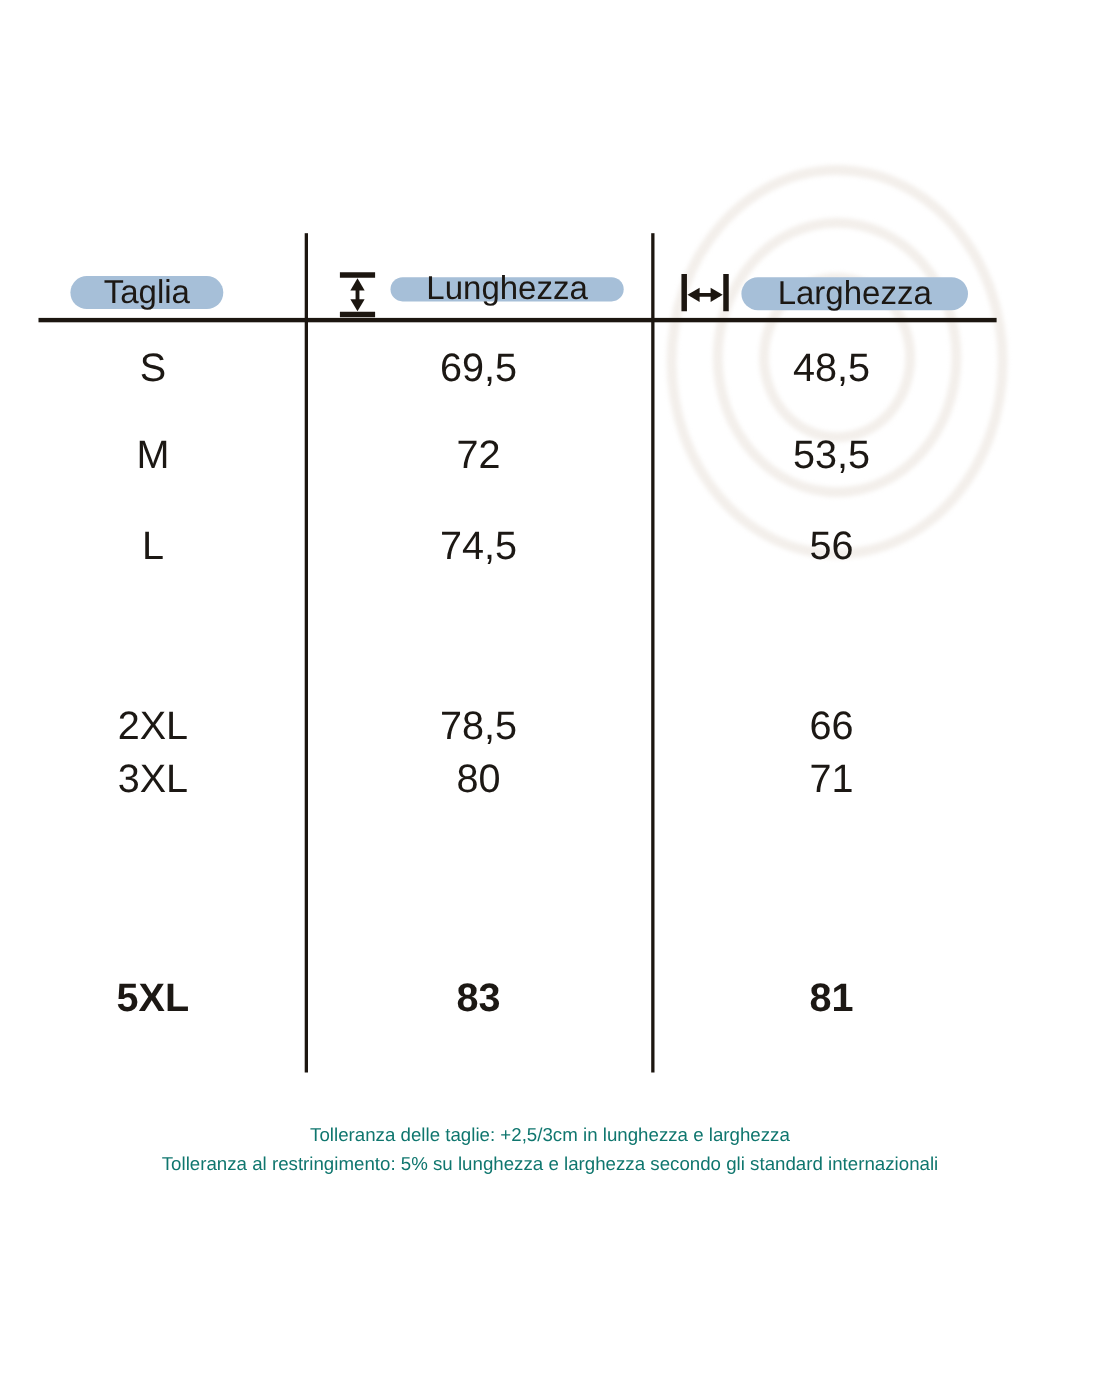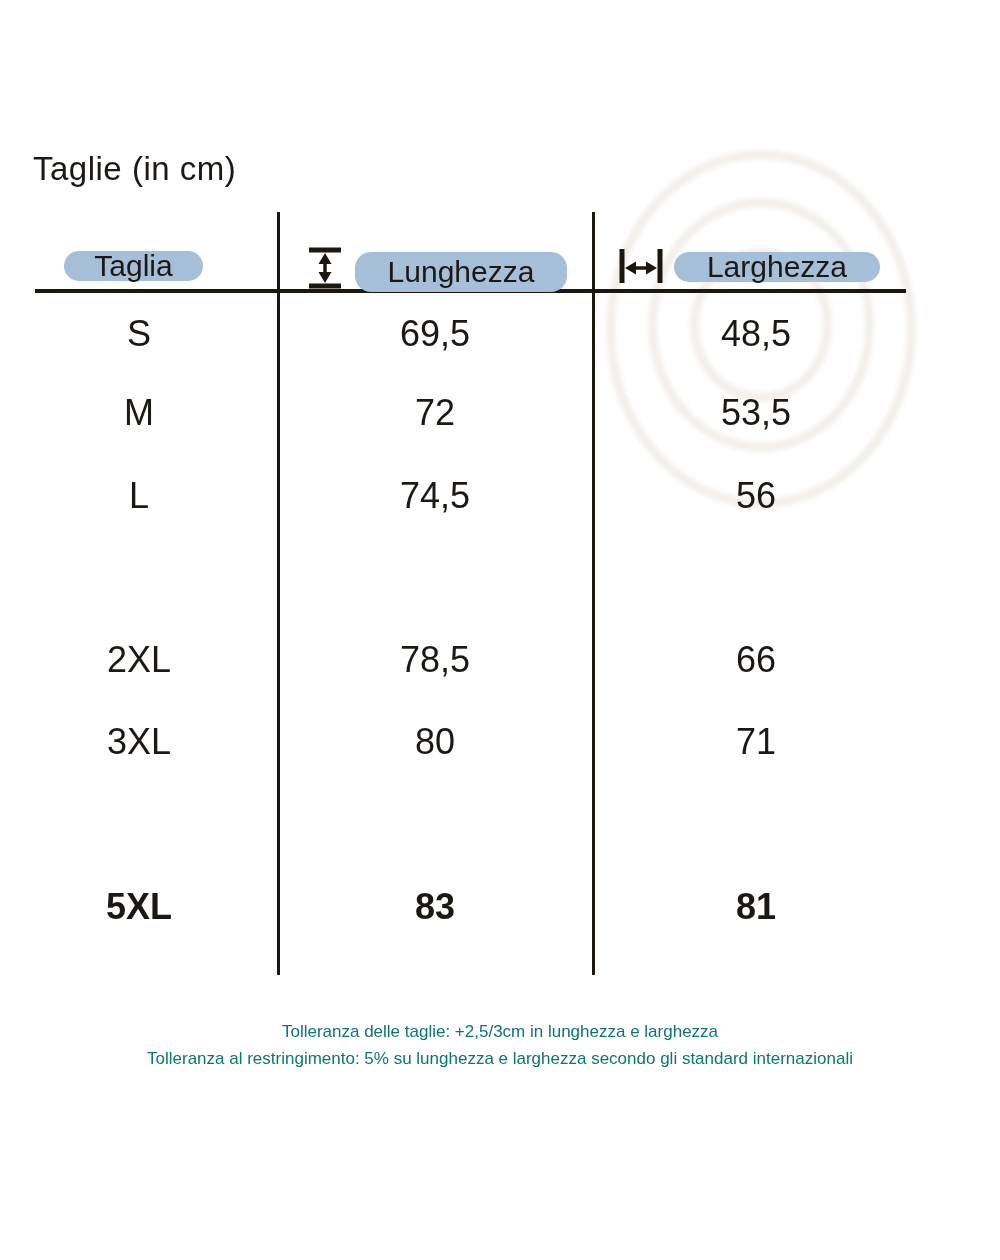--- a/index.html
+++ b/index.html
@@ -37,21 +37,21 @@
 
   .pill {
     position: absolute;
     background: #a6bfd8;
     border-radius: 16px;
     display: flex; align-items: center; justify-content: center;
     font-size: 30px;
     white-space: nowrap;
   }
   .pill-taglia    { left: 64px;  top: 251px; width: 139px; height: 30px; justify-content: center; }
-  .pill-lunghezza { left: 355px; top: 252px; width: 212px; height: 40px; }
+  .pill-lunghezza { left: 355px; top: 252px; width: 212px; height: 22px; }
   .pill-larghezza { left: 674px; top: 252px; width: 206px; height: 30px; }
 
   .icon-lunghezza { position: absolute; left: 306px; top: 247px; }
   .icon-larghezza { position: absolute; left: 619px; top: 246px; }
 
   .vline {
     position: absolute; top: 212px;
     width: 3px; height: 763px;
     background: #1c1610;
   }
@@ -73,21 +73,21 @@
   }
   .c1 { left: 139px; }
   .c2 { left: 435px; }
   .c3 { left: 756px; }
 
   .row-0 { top: 314px; }
   .row-1 { top: 393px; }
   .row-2 { top: 476px; }
   .row-3 { top: 558px; }
   .row-4 { top: 640px; }
-  .row-5 { top: 722px; text-decoration: underline; }
+  .row-5 { top: 688px; text-decoration: underline; }
   .row-6 { top: 804px; }
   .row-7 { top: 887px; font-weight: bold; }
 
   .footer {
     position: absolute; left: 0; top: 1018px;
     width: 1000px;
     text-align: center;
     font-size: 17px; line-height: 27px;
     color: #0f766e;
   }
@@ -96,21 +96,20 @@
 <body>
 
 <div class="canvas">
 
   <div class="watermark">
     <div class="wm-ring wm-r1"></div>
     <div class="wm-ring wm-r2"></div>
     <div class="wm-ring wm-r3"></div>
   </div>
 
-  <div class="title">Taglie (in cm)</div>
 
   <div class="vline vline-1"></div>
   <div class="vline vline-2"></div>
   <div class="hline"></div>
 
   <div class="pill pill-taglia">
     <span>Taglia</span>
   </div>
 
   <svg class="icon-lunghezza" width="38" height="42" viewBox="0 0 38 42">

